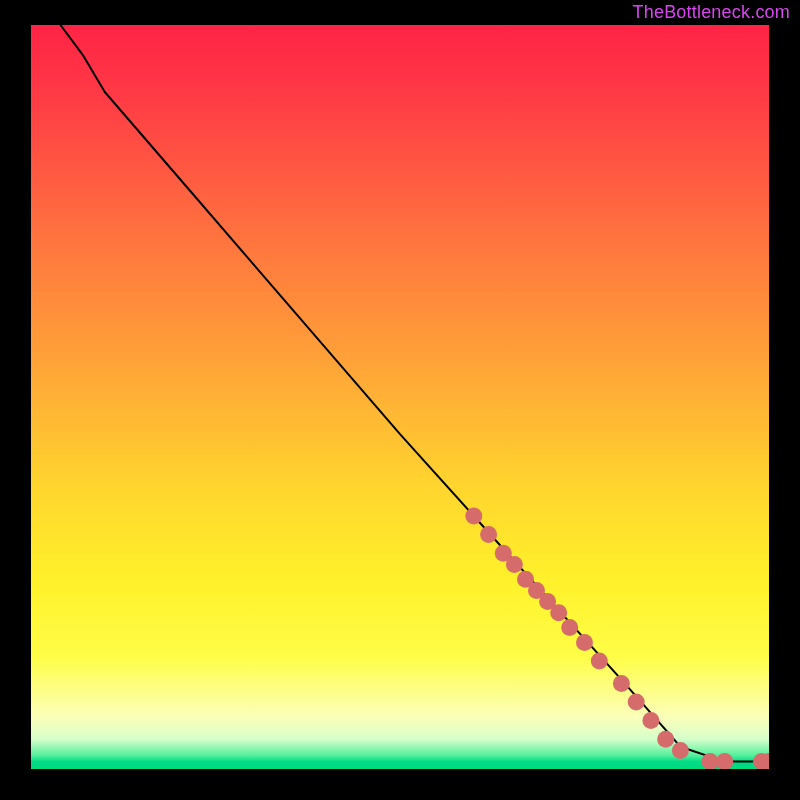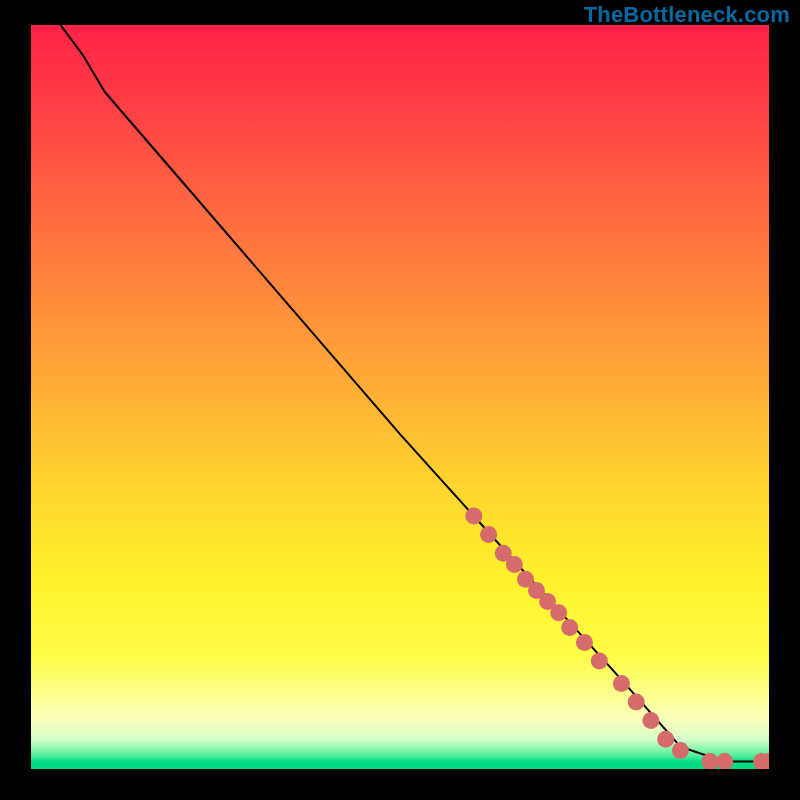--- a/index.html
+++ b/index.html
@@ -14,23 +14,23 @@
   .frame {
     position: relative;
     width: 800px;
     height: 800px;
     background: #000;
   }
   .watermark {
     position: absolute;
     top: 2px;
     right: 10px;
-    color: #0369a1;
-    font-size: 22px;
-    font-weight: 700;
+    color: #d946ef;
+    font-size: 18px;
+    font-weight: 400;
     letter-spacing: 0.2px;
     z-index: 20;
   }
   .plot-area {
     position: absolute;
     left: 31px;
     top: 25px;
     width: 738px;
     height: 744px;
     

